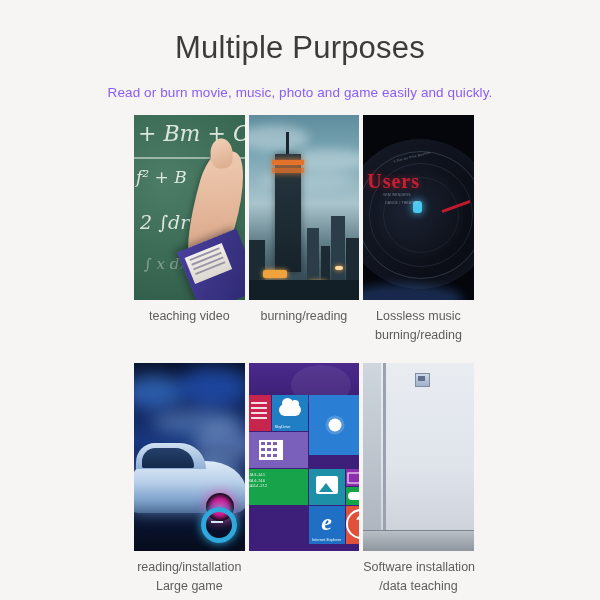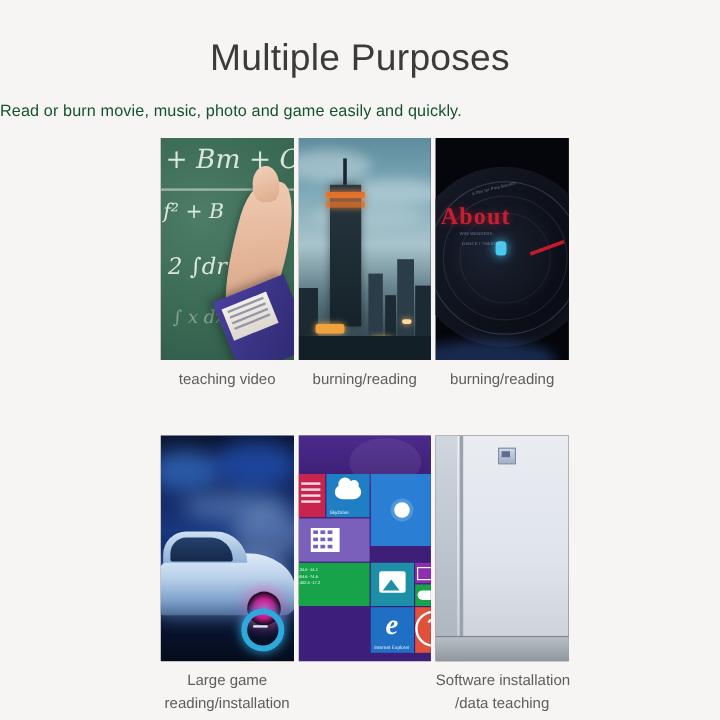--- a/index.html
+++ b/index.html
@@ -30,24 +30,24 @@
     font-weight: 400;
     letter-spacing: 0.2px;
     color: #3b3b3b;
     font-family: "Liberation Sans", sans-serif;
   }
   .page-subtitle {
     position: absolute;
     top: 85px;
     left: 0;
     width: 600px;
-    text-align: left;
+    text-align: center;
     font-size: 13.5px;
     font-weight: 400;
-    color: #14532d;
+    color: #8b5cf6;
     letter-spacing: 0.1px;
   }
   .grid {
     position: absolute;
     left: 134px;
     top: 115px;
     width: 340px;
   }
   .row {
     display: flex;
@@ -403,29 +403,30 @@
       </div>
 
       <div class="cell r1">
         <div class="thumb">
           <div class="disc">
             <div class="body"></div>
             <div class="ring" style="left:-6px; top:36px; width:126px; height:126px;"></div>
             <div class="ring" style="left:6px; top:48px; width:102px; height:102px; opacity:.6"></div>
             <div class="ring" style="left:20px; top:62px; width:74px; height:74px; opacity:.4"></div>
             <div class="hub"></div>
-            <div class="pina">About</div>
+            <div class="pina">Users</div>
             <div class="fineprint" style="left:30px; top:40px; transform:rotate(-14deg)">a film for Pina Bausch</div>
             <div class="fineprint" style="left:20px; top:78px;">WIM WENDERS</div>
             <div class="fineprint" style="left:22px; top:86px;">DANCE / THEATRE</div>
             <div class="redbar"></div>
             <div class="cloud" style="left:-20px; bottom:-14px; width:120px; height:30px; background:rgba(60,110,200,0.35);"></div>
           </div>
         </div>
         <div class="caption">
+          <span class="cap-line">Lossless music</span>
           <span class="cap-line">burning/reading</span>
         </div>
       </div>
     </div>
 
     <div class="row row2" style="margin-top:16px">
 
       <div class="cell">
         <div class="thumb">
           <div class="car">
@@ -435,22 +436,22 @@
             <div class="neonblob" style="left:60px; top:60px; width:58px; height:46px; background:rgba(200,225,255,0.30);"></div>
             <div class="carbody">
               <div class="roof"></div>
               <div class="windshield"></div>
             </div>
             <div class="wheel" style="left:72px; bottom:30px; width:28px; height:28px;"></div>
             <div class="hudring"></div>
           </div>
         </div>
         <div class="caption">
+          <span class="cap-line">reading/installation</span>
           <span class="cap-line">Large game</span>
-          <span class="cap-line">reading/installation</span>
         </div>
       </div>
 
       <div class="cell">
         <div class="thumb">
           <div class="win">
             <div class="hdr"></div>
 
             <div class="t" style="left:-14px; top:32px; width:36px; height:36px; background:#c7254e;">
               <div class="lines" style="margin:7px 4px 0 16px;">

